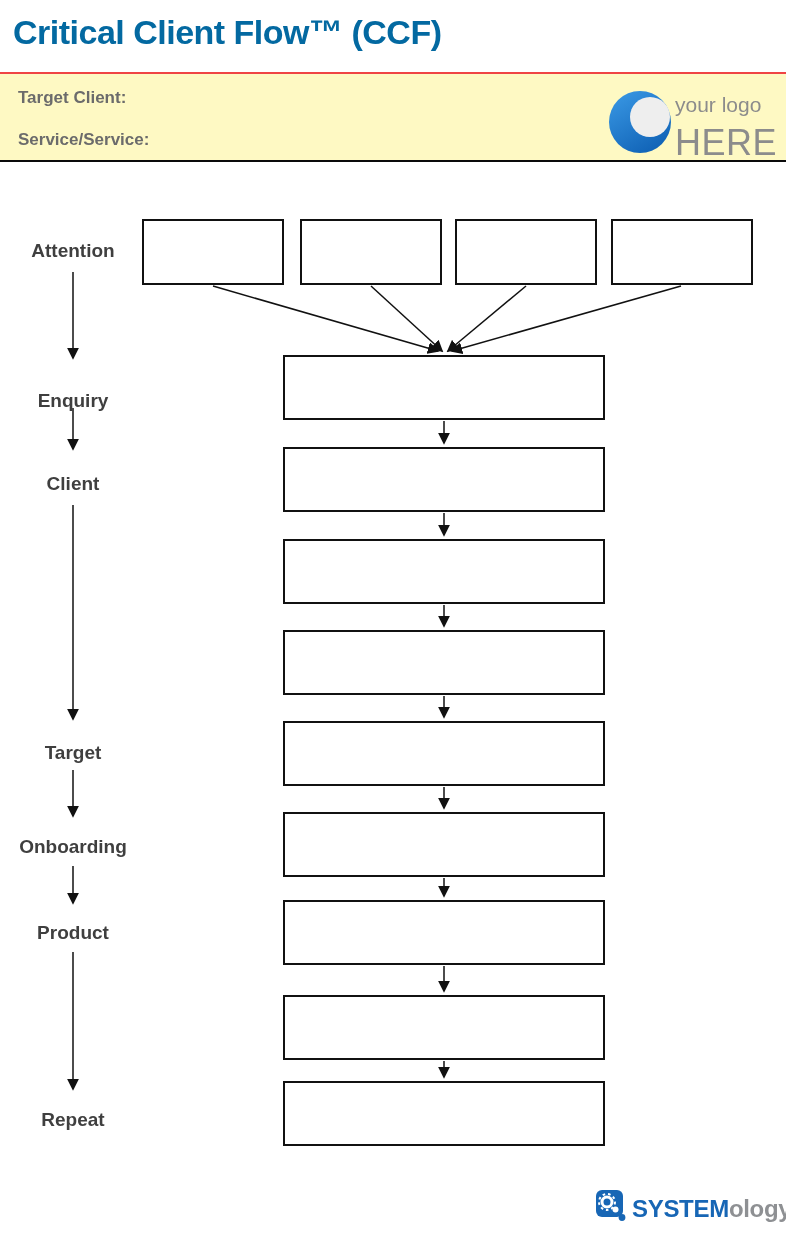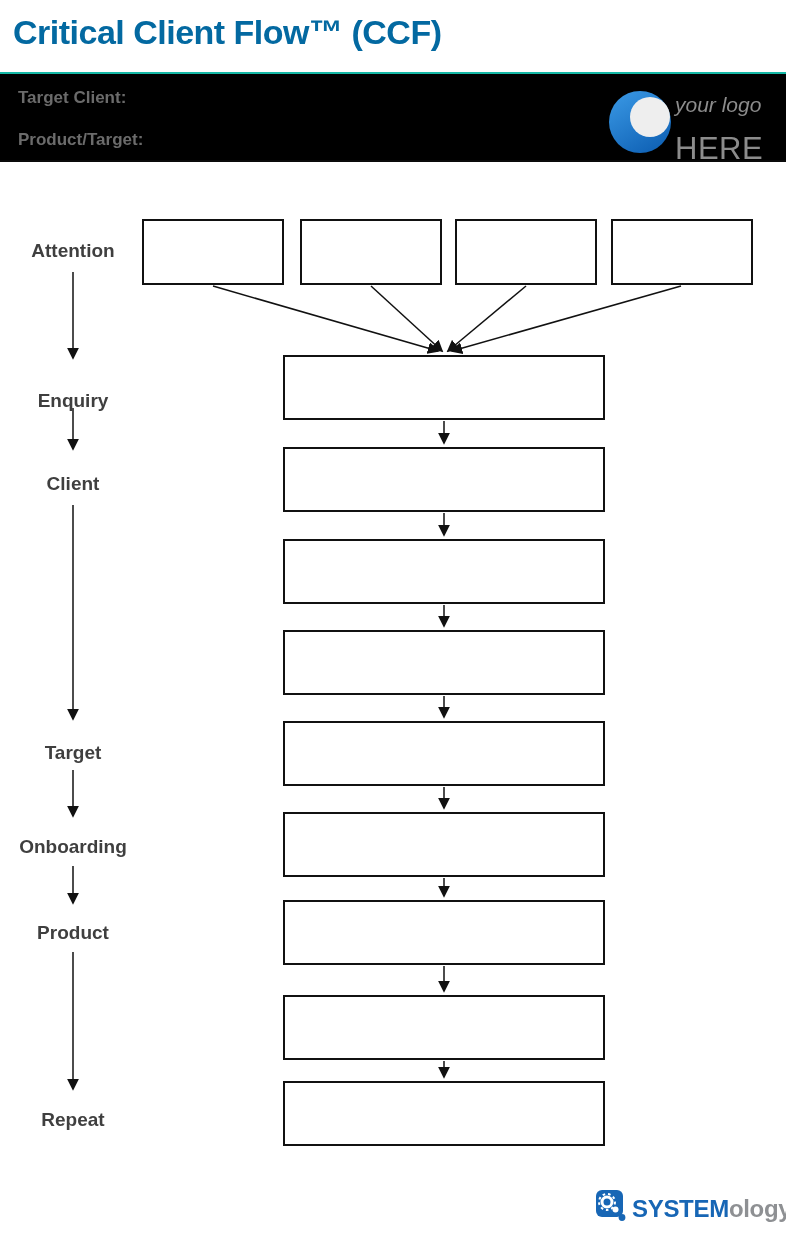--- a/index.html
+++ b/index.html
@@ -11,36 +11,36 @@
     overflow:hidden;
   }
   
   .page-title{
     position:absolute;left:13px;top:13px;
     font-size:34px;font-weight:bold;color:#0369a1;
     letter-spacing:-0.5px;white-space:nowrap;
   }
   .client-band{
     position:absolute;left:0;top:72px;width:786px;height:86px;
-    background:#000000;
-    border-top:2px solid #14b8a6;border-bottom:2px solid #0a0a0a;
+    background:#fef9c3;
+    border-top:2px solid #ef4444;border-bottom:2px solid #0a0a0a;
   }
   .band-label{
     position:absolute;left:18px;
     font-size:17px;font-weight:bold;color:#6b6b6b;white-space:nowrap;
   }
   .band-label.l1{top:14px;}
   .band-label.l2{top:56px;}
   .logo-ph-circle{position:absolute;left:608px;top:16px;width:64px;height:64px;}
   .logo-ph-text{
     position:absolute;left:675px;top:20px;
     color:#8c8c8c;line-height:1;white-space:nowrap;
   }
-  .logo-ph-text .t1{font-size:21px;display:block;margin-bottom:18px;font-style:italic;}
-  .logo-ph-text .t2{font-size:31px;display:block;letter-spacing:0.5px;}
+  .logo-ph-text .t1{font-size:21px;display:block;margin-bottom:10px;}
+  .logo-ph-text .t2{font-size:36px;display:block;letter-spacing:0.5px;}
   
   #flow-arrows{position:absolute;left:0;top:0;width:786px;height:1233px;z-index:1;pointer-events:none;}
   .box{
     position:absolute;background:#ffffff;border:2px solid #111111;
     box-sizing:border-box;z-index:2;
     font-size:14px;color:#222;padding:4px;
   }
   .attn-box{top:219px;width:142px;height:66px;}
   .chain-box{left:283px;width:322px;height:65px;}
   .stage-label{
@@ -59,21 +59,21 @@
 </style>
 </head>
 <body>
 
 <div id="page">
 
   <div class="page-title">Critical Client Flow™ (CCF)</div>
 
   <div class="client-band">
     <div class="band-label l1">Target Client:</div>
-    <div class="band-label l2">Product/Target:</div>
+    <div class="band-label l2">Service/Service:</div>
 
     <svg class="logo-ph-circle" viewBox="0 0 64 64">
       <defs>
         <linearGradient id="blgrad" x1="0" y1="0" x2="0.6" y2="1">
           <stop offset="0" stop-color="#3b9ae6"></stop>
           <stop offset="1" stop-color="#1265b8"></stop>
         </linearGradient>
       </defs>
       <circle cx="32" cy="32" r="31" fill="url(#blgrad)"></circle>
       <circle cx="42" cy="27" r="20" fill="#eeeeee"></circle>

